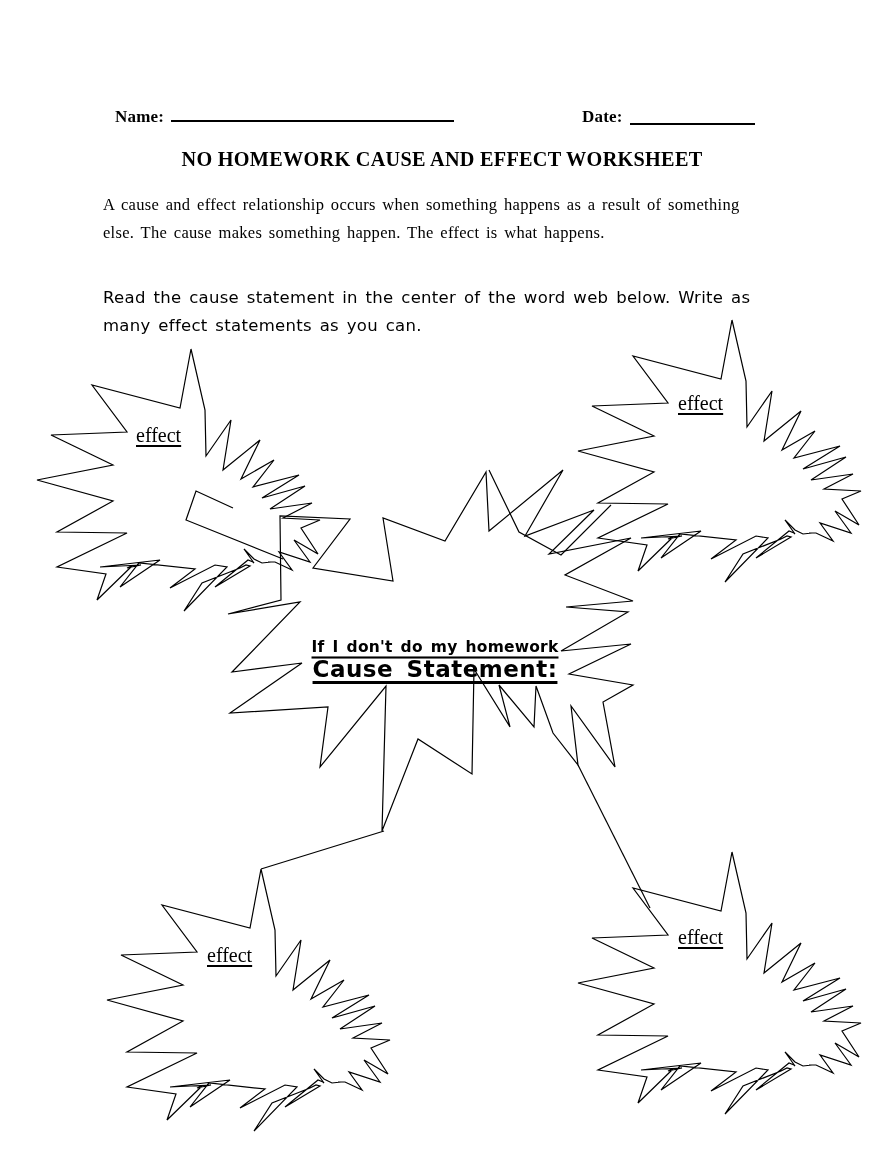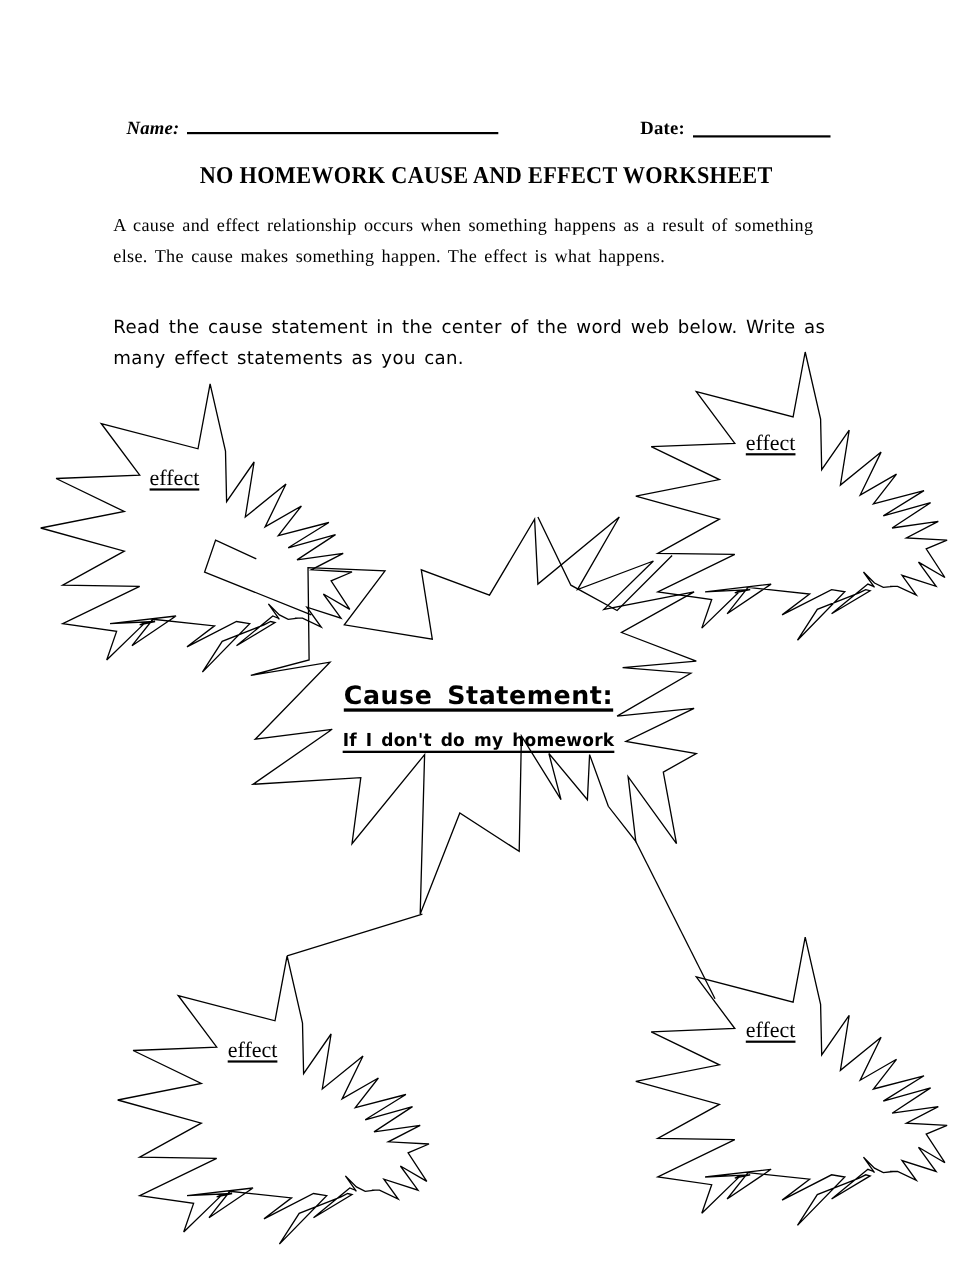--- a/index.html
+++ b/index.html
@@ -23,21 +23,20 @@
     top: 107px;
     width: 884px;
     height: 28px;
   }
   .name-group {
     position: absolute;
     left: 115px;
     top: 0;
     display: flex;
     align-items: baseline;
-    font-style: italic;
   }
   .date-group {
     position: absolute;
     left: 582px;
     top: 0;
     display: flex;
     align-items: center;
   }
   .field-label {
     font-family: "Liberation Serif", "DejaVu Serif", serif;
@@ -213,15 +212,15 @@
     </g>
   </svg>
 </div>
 
 <div class="burst-label label-tl">effect</div>
 <div class="burst-label label-tr">effect</div>
 <div class="burst-label label-bl">effect</div>
 <div class="burst-label label-br">effect</div>
 
 <div class="center-texts">
+  <div><span class="cause-statement">If I don't do my homework</span></div>
   <div><span class="cause-heading">Cause Statement:</span></div>
-  <div><span class="cause-statement">If I don't do my homework</span></div>
 </div>
 
 </body></html>

